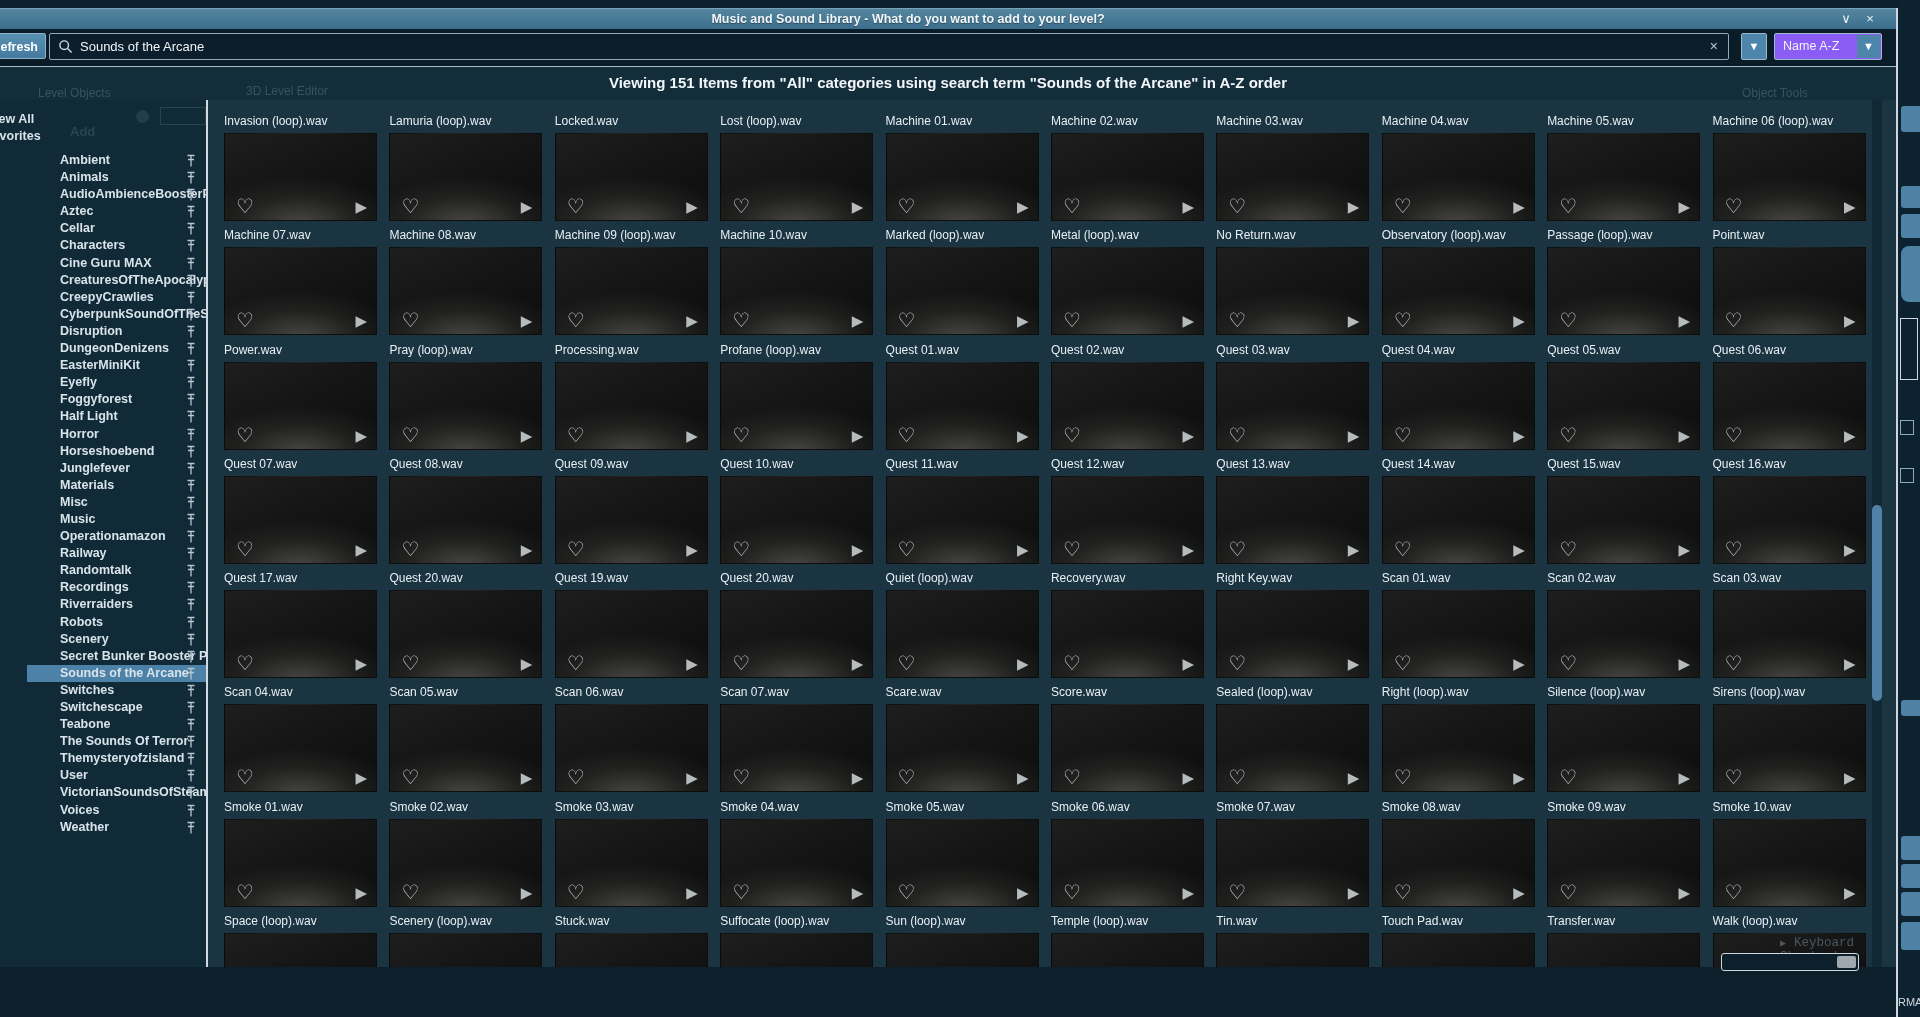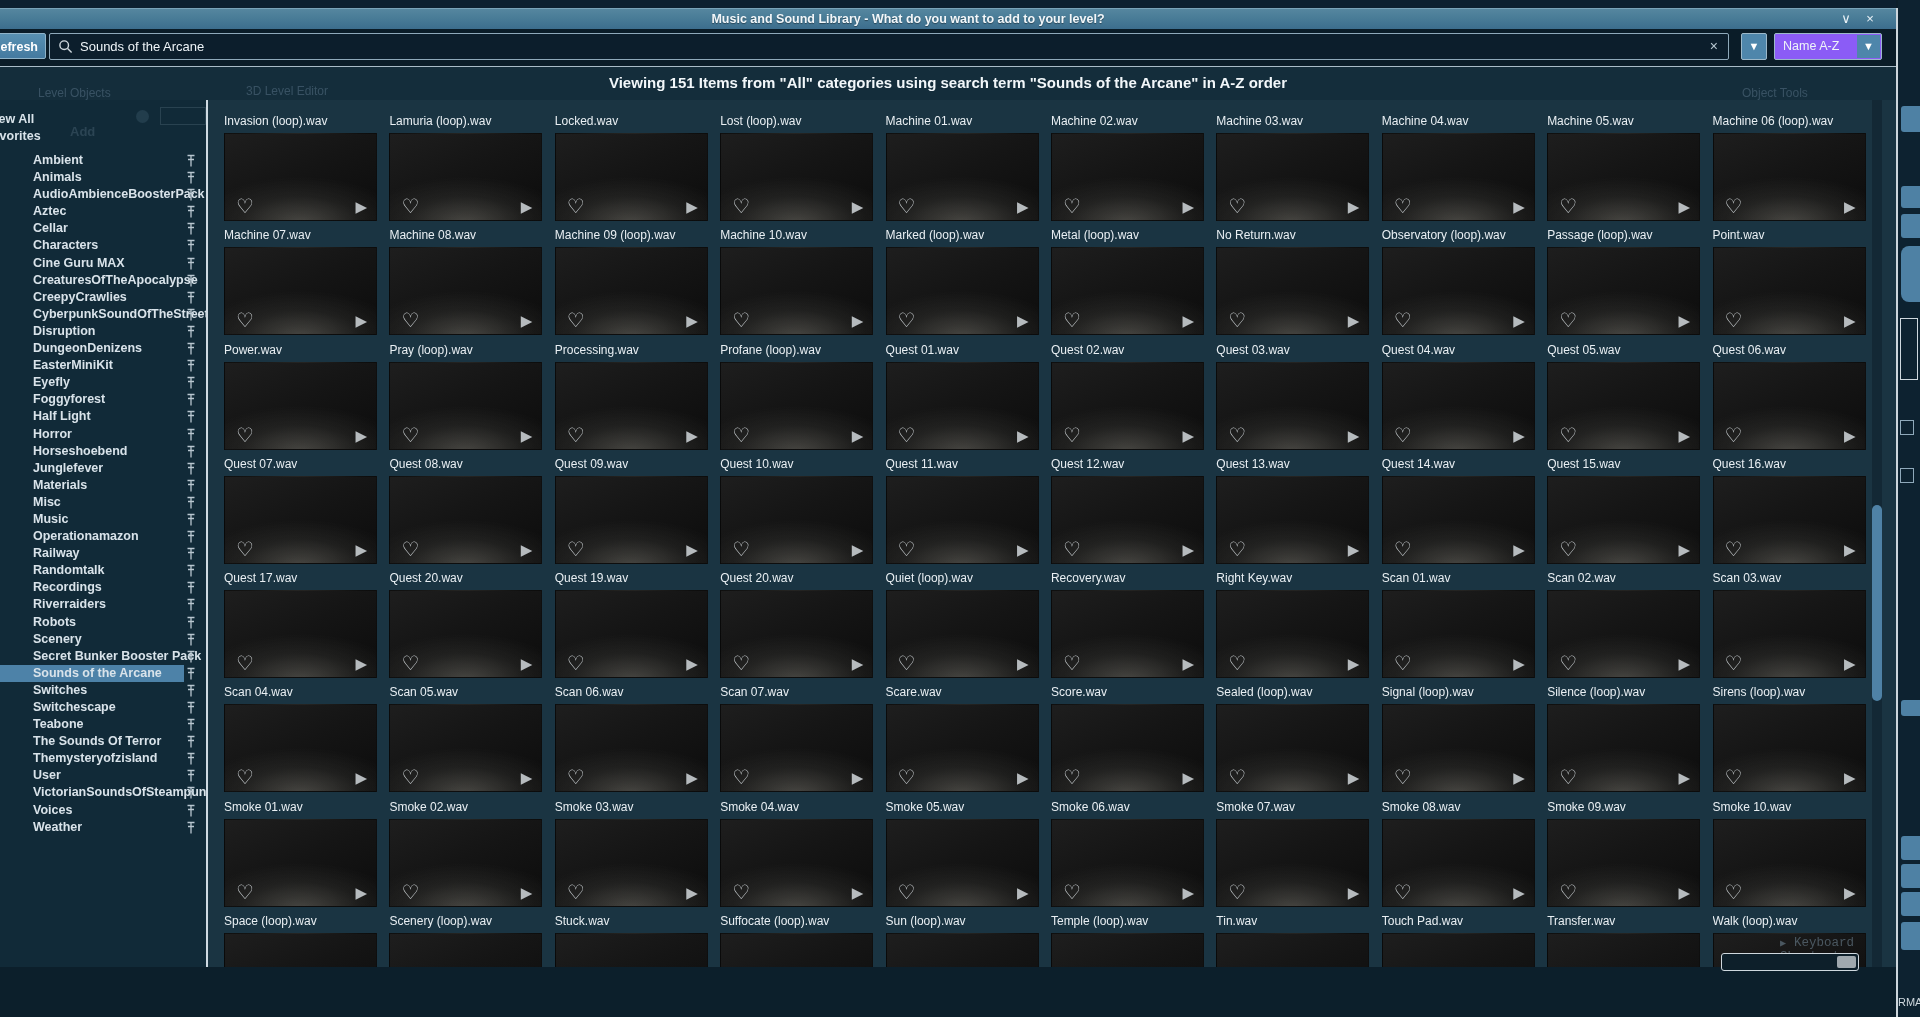--- a/index.html
+++ b/index.html
@@ -49,21 +49,21 @@
   .ghost-ot{left:1742px;top:19px;}
 
   
   .sidebar{position:absolute;left:0;top:100px;width:206px;height:867px;background:#112a38;overflow:hidden;}
   .v-sep{position:absolute;left:206px;top:100px;width:2px;height:867px;background:#cfdae2;}
   .side-item{position:relative;height:17px;line-height:17px;font-size:12.5px;font-weight:bold;color:#d9e3ea;white-space:nowrap;}
   .side-top{padding-left:0;}
   .side-viewall{margin-top:11px;margin-left:-13px;}
   .side-favs{margin-left:-15px;margin-bottom:7px;}
   .cat{position:relative;height:17.1px;line-height:17.1px;padding-left:33px;
-    font-size:12.5px;font-weight:bold;color:#d9e3ea;white-space:nowrap;}
+    font-size:12.5px;font-weight:bold;color:#d9e3ea;white-space:nowrap;margin-left:27px;}
   .cat.selected::before{content:"";position:absolute;left:0;top:0;bottom:0;width:184px;background:#4d82a8;}
   .cat .cat-label{position:relative;}
   .cat .pin{position:absolute;right:9px;top:2px;}
   .ghost-add{position:absolute;left:70px;top:8px;color:#5b7486;opacity:.35;font-size:13px;font-weight:bold;margin-top:16px;}
   .ghost-info{position:absolute;left:136px;top:10px;width:13px;height:13px;border-radius:50%;
     background:#3c5a6c;opacity:.4;}
   .ghost-search{position:absolute;left:160px;top:7px;width:46px;height:18px;border:1px solid #55707f;
     opacity:.35;box-sizing:border-box;}
 
   
@@ -893,21 +893,21 @@
 
     <div class="tile">
       <div class="tile-label">Sealed (loop).wav</div>
       <div class="thumb">
         <span class="heart">♡</span>
         <span class="play">▶</span>
       </div>
     </div>
 
     <div class="tile">
-      <div class="tile-label">Signal (loop).wav</div>
+      <div class="tile-label">Right (loop).wav</div>
       <div class="thumb">
         <span class="heart">♡</span>
         <span class="play">▶</span>
       </div>
     </div>
 
     <div class="tile">
       <div class="tile-label">Silence (loop).wav</div>
       <div class="thumb">
         <span class="heart">♡</span>

